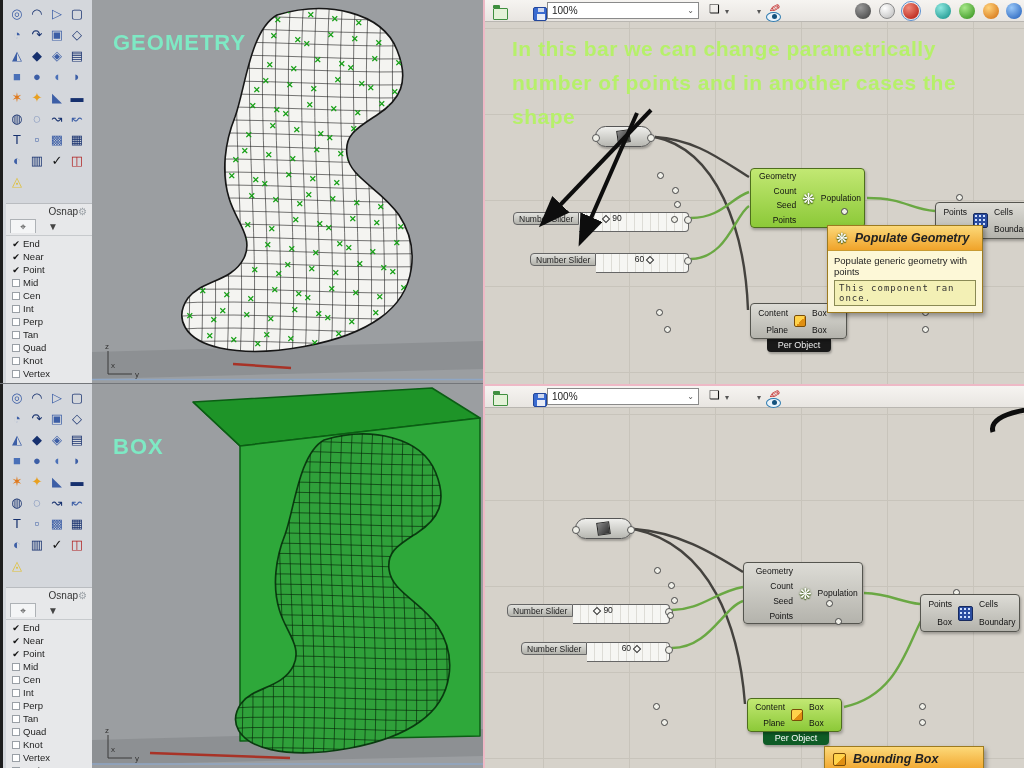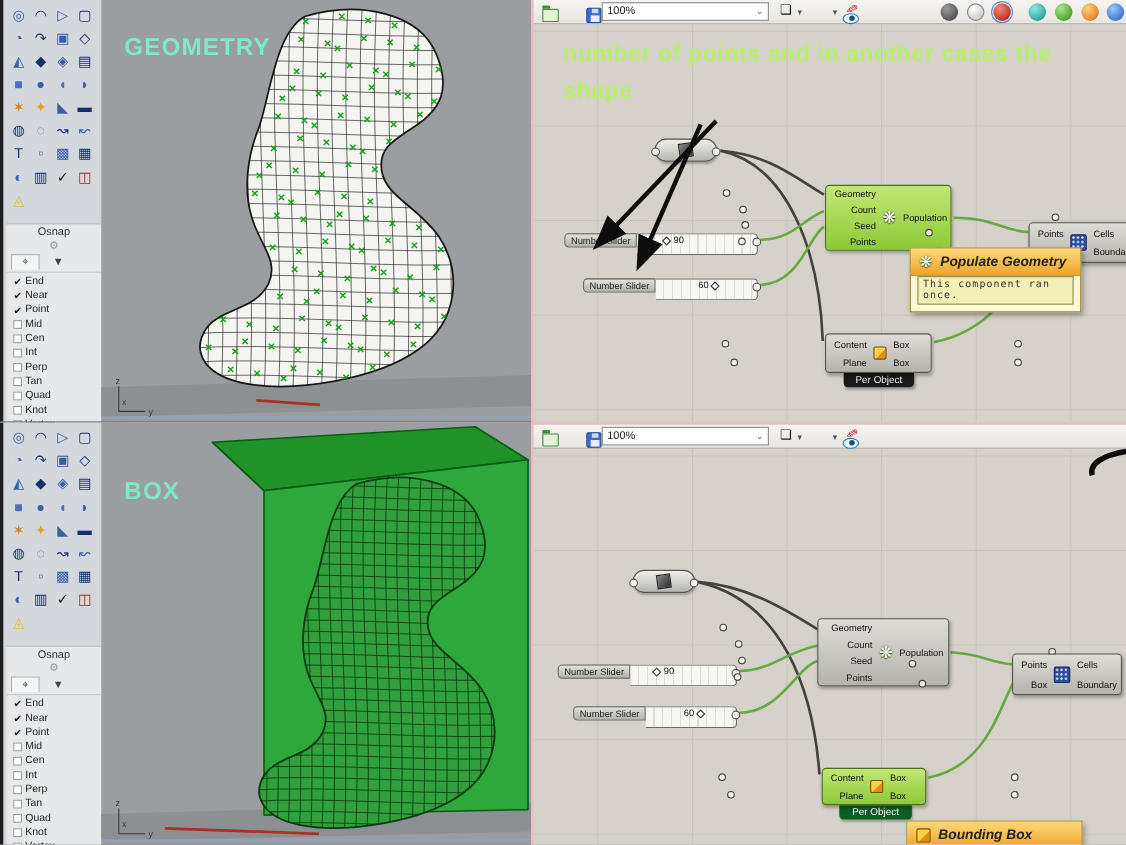--- a/index.html
+++ b/index.html
@@ -5,21 +5,21 @@
   html,body{margin:0;padding:0;background:#333;}
   *{box-sizing:border-box;font-family:"Liberation Sans",sans-serif;}
   .stage{position:relative;width:1024px;height:768px;overflow:hidden;background:#d6d2ca;}
 
   
   .rhino-pane{position:absolute;left:0;width:483px;height:384px;overflow:hidden;}
   .toolcol{position:absolute;left:0;top:0;width:92px;height:384px;background:#d4d7dc;border-left:3px solid #1e1e1e;}
   .tools{display:flex;flex-wrap:wrap;padding:3px 2px 0 4px;width:92px;}
   .tool{width:20px;height:21px;font-size:13px;line-height:21px;text-align:center;cursor:pointer;}
   .osnap{position:absolute;left:3px;top:203px;width:86px;height:181px;background:#e7e8ea;border-top:1px solid #b9bcc0;}
-  .osnap-head{display:flex;justify-content:flex-end;align-items:center;padding:2px 5px 1px 5px;font-size:10px;color:#333;flex-direction:column;}
+  .osnap-head{display:flex;justify-content:flex-end;align-items:center;padding:2px 5px 1px 5px;font-size:10px;color:#333;}
   .gear{color:#9aa0a6;font-size:10px;}
   .osnap-tabs{display:flex;gap:4px;padding:1px 4px 2px 4px;border-bottom:1px solid #c7cacd;}
   .ot{width:26px;height:14px;font-size:10px;line-height:14px;text-align:center;color:#444;border:1px solid transparent;}
   .ot.sel{background:#f4f5f6;border:1px solid #aeb2b6;border-bottom:none;}
   .osnap-list{padding:1px 2px 0 4px;}
   .orow{display:flex;align-items:center;height:13px;font-size:9.5px;color:#222;}
   .chk{width:12px;font-size:9px;color:#111;text-align:center;}
   .box{width:8px;height:8px;background:#fff;border:1px solid #9aa0a6;margin:0 2px;}
   .olab{padding-left:1px;text-align:center;}
   .vp{position:absolute;left:92px;top:0;width:391px;height:384px;}
@@ -653,20 +653,21 @@
         </g>
         <g fill="none" stroke="#6aa843" stroke-width="2.4">
           <path d="M206,196 C 236,196 246,176 264,170"></path>
           <path d="M206,237 C 242,236 250,193 264,184"></path>
           <path d="M382,176 C 420,176 426,188 450,189"></path>
           <path d="M364,289 C 422,278 442,228 456,204"></path>
         </g>
       </svg>
 
       <div class="gh-note">
+        <div>In this bar we can change parametrically</div>
         <div>number of points and in another cases the</div>
         <div>shape</div>
       </div>
 
       <div class="capsule" style="left:110px;top:104px">
           <span class="cap-ico"></span>
         </div>
 
       <div class="slider" style="left:28px;top:190px;width:176px">
         <span class="sl-label">Number Slider</span>
@@ -723,20 +724,21 @@
           <span class="prow">Box</span>
         </div>
       </div>
       <div class="tag dark" style="left:282px;top:317px;width:64px">Per Object</div>
 
       <div class="tip" style="left:342px;top:203px;width:156px">
         <div class="tip-head">
           <span class="splat" style="font-size:14px">❋</span>
           <span class="tip-title">Populate Geometry</span>
         </div>
+        <div class="tip-body">Populate generic geometry with points</div>
         <div class="tip-run">This component ran once.</div>
       </div>
 
       <svg class="overlay" width="541" height="362" viewBox="0 0 541 362">
         <defs>
           <marker id="ah" markerWidth="9" markerHeight="8" refX="6.5" refY="3" orient="auto">
             <path d="M0,0 L8,3 L0,6 Z" fill="#0d0d0d"></path>
           </marker>
         </defs>
         <line x1="166" y1="88" x2="58" y2="201" stroke="#0d0d0d" stroke-width="4" marker-end="url(#ah)"></line>

